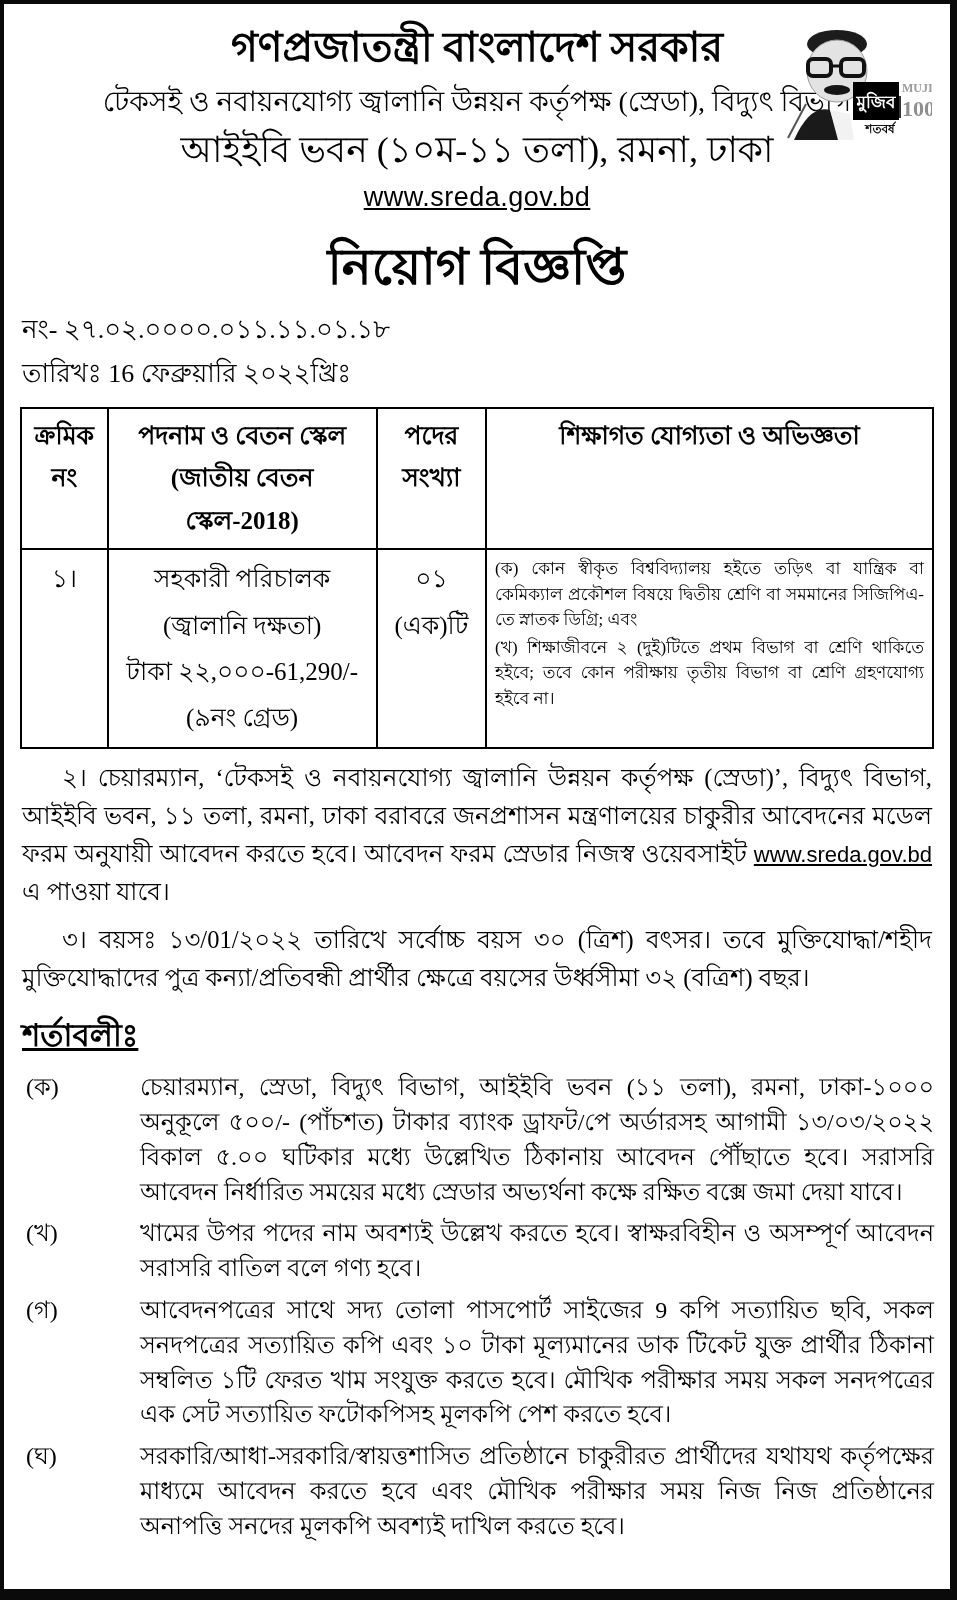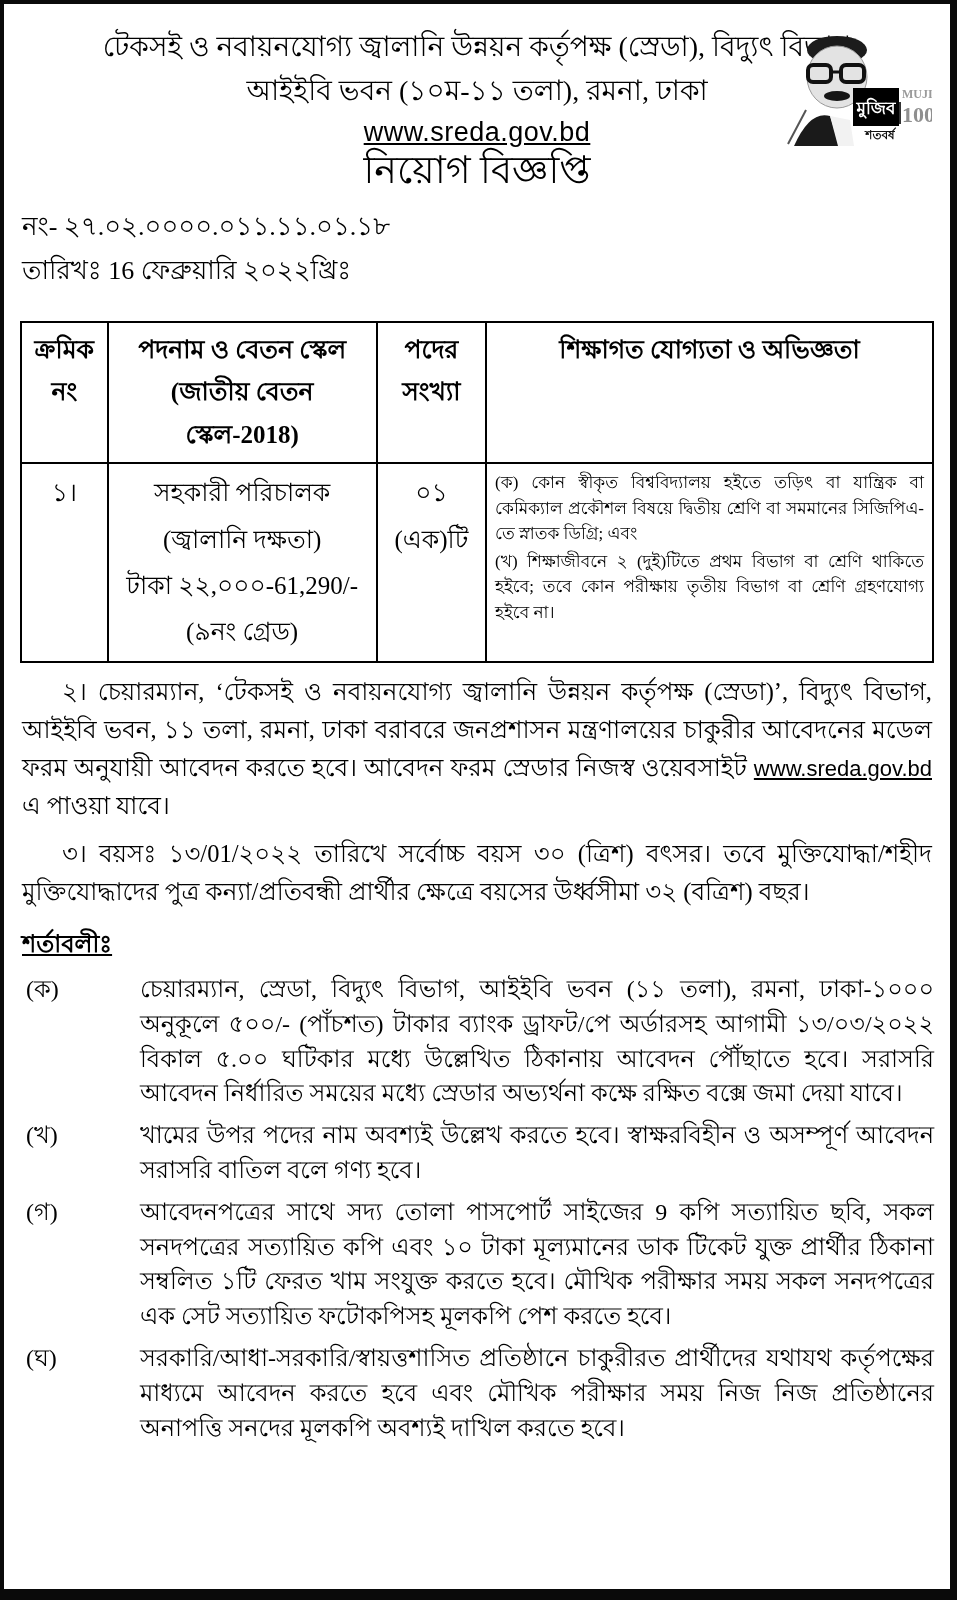--- a/index.html
+++ b/index.html
@@ -7,54 +7,55 @@
     width:957px;height:1600px;box-sizing:border-box;margin:0 auto;
     background:#ffffff;color:#000;
     border:4px solid #0a0a0a;border-right-width:7px;border-bottom-width:11px;
     font-family:"Liberation Serif","DejaVu Serif",serif;
     position:relative;padding:12px 16px 0 16px;overflow:hidden;
   }
   
   .hdr{text-align:center;position:relative;}
   .gov-title{font-size:41px;font-weight:bold;line-height:1.15;margin-top:8px;}
   .org-line{font-size:28px;margin-top:14px;line-height:1.2;}
-  .addr-line{font-size:28px;margin-top:10px;line-height:1.2;}
+  .addr-line{font-size:36px;margin-top:10px;line-height:1.2;}
   .website{font-size:27px;margin-top:10px;font-family:"Liberation Sans","DejaVu Sans",sans-serif;
            text-decoration:underline;letter-spacing:.5px;}
-  .notice-title{font-size:38px;font-weight:normal;margin-top:0;line-height:1.2;}
+  .notice-title{font-size:50px;font-weight:bold;margin-top:24px;line-height:1.2;}
   
   .mujib{position:absolute;top:2px;right:2px;width:152px;height:114px;}
   
   .meta-row{display:flex;justify-content:space-between;align-items:baseline;
             font-size:26px;margin-top:12px;padding:0 2px;flex-direction:column;}
   
   .para{font-size:24.5px;line-height:1.55;text-align:justify;margin:10px 2px 0 2px;}
   .indent{text-indent:40px;}
   .inline-link{text-decoration:underline;font-family:"Liberation Sans","DejaVu Sans",sans-serif;font-size:22px;}
   
-  table.post{border-collapse:collapse;width:100%;margin-top:27px;}
+  table.post{border-collapse:collapse;width:100%;margin-top:10px;}
   table.post th,table.post td{border:2.5px solid #000;vertical-align:top;padding:6px 8px;}
   table.post th{font-size:25px;font-weight:bold;text-align:center;line-height:1.7;}
   .col-serial{width:9.5%;}.col-post{width:29.5%;}.col-count{width:12%;}.col-qual{width:49%;}
   td.c-serial,td.c-post,td.c-count{text-align:center;font-size:25px;line-height:1.85;}
   td.c-qual{font-size:17px;line-height:1.5;text-align:justify;padding:8px 12px;}
   td.c-qual .q{margin:0 0 2px 0;}
   
-  .cond-head{font-size:24px;font-weight:bold;text-decoration:underline;margin:14px 2px 4px 2px;font-family:Liberation Mono, monospace;}
+  .cond-head{font-size:31px;font-weight:bold;text-decoration:underline;margin:14px 2px 4px 2px;font-family:Liberation Mono, monospace;}
   .cond-list{margin:0;padding:0;list-style:none;}
   .cond-list li{position:relative;padding-left:120px;margin-top:7px;
                 font-size:24px;line-height:1.45;text-align:justify;}
   .cond-list .lbl{position:absolute;left:6px;top:0;}
 </style>
 </head>
 <body>
 
 <div class="page">
 
   <div class="hdr">
+    <div class="gov-title">গণপ্রজাতন্ত্রী বাংলাদেশ সরকার</div>
     <div class="org-line">টেকসই ও নবায়নযোগ্য জ্বালানি উন্নয়ন কর্তৃপক্ষ (স্রেডা), বিদ্যুৎ বিভাগ</div>
     <div class="addr-line">আইইবি ভবন (১০ম-১১ তলা), রমনা, ঢাকা</div>
     <div class="website">www.sreda.gov.bd</div>
     <div class="notice-title">নিয়োগ বিজ্ঞপ্তি</div>
 
     <div class="mujib">
       <svg width="152" height="114" viewBox="0 0 152 114">
 
         <ellipse cx="57" cy="18" rx="30" ry="14" fill="#1c1c1c"></ellipse>
         <ellipse cx="57" cy="45" rx="30" ry="31" fill="#e3e3e3" stroke="#9a9a9a" stroke-width="1"></ellipse>

